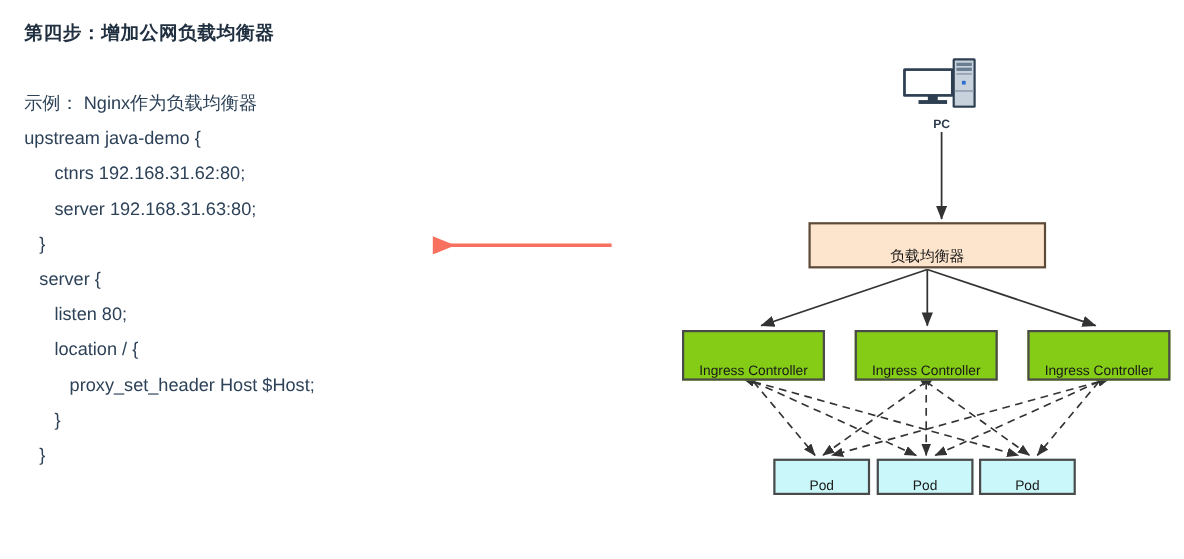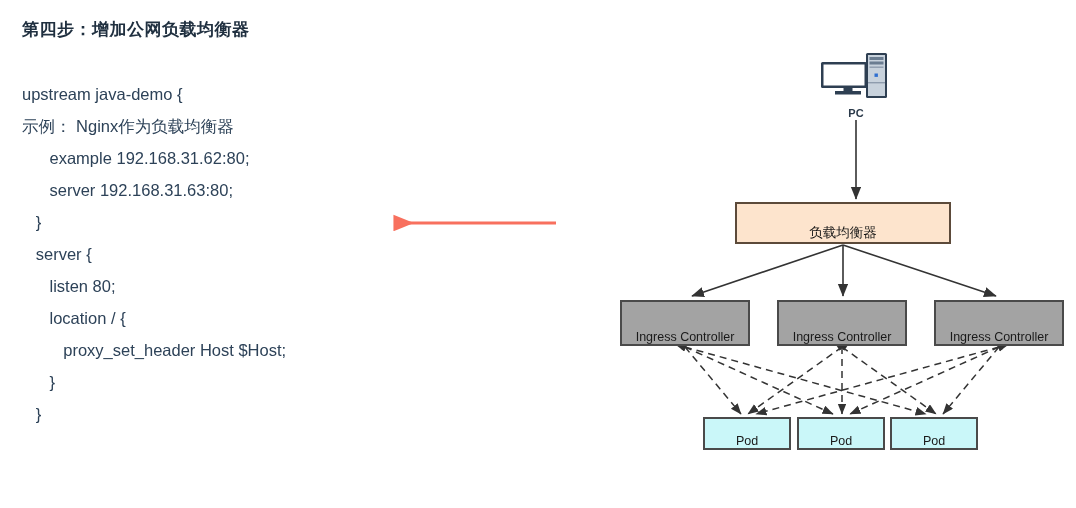--- a/index.html
+++ b/index.html
@@ -89,21 +89,21 @@
     width: 216px; height: 42px;
     background: #fde4cd;
     border-color: #5c4a3a;
     font-size: 13.5px;
     font-family: "DejaVu Sans", "Liberation Sans", sans-serif;
     color: #141414;
   }
   .node.ingress {
     top: 256px;
     width: 130px; height: 46px;
-    background: #a3a3a3;
+    background: #84cc16;
     border-color: #4a4a4a;
     font-size: 12.5px;
   }
   .node.ingress.i1 { left: 100px; }
   .node.ingress.i2 { left: 257px; }
   .node.ingress.i3 { left: 414px; }
 
   .node.pod {
     top: 373px;
     width: 88px; height: 33px;
@@ -124,23 +124,23 @@
     color: #2d4258;
     letter-spacing: 1px;
   }
 </style>
 </head>
 <body>
 
 <div class="text-pane">
   <div class="heading">第四步：增加公网负载均衡器</div>
   <div class="code-block">
+    <div class="code-line">示例： Nginx作为负载均衡器</div>
     <div class="code-line">upstream java-demo {</div>
-    <div class="code-line">示例： Nginx作为负载均衡器</div>
-    <div class="code-line">      example 192.168.31.62:80;</div>
+    <div class="code-line">      ctnrs 192.168.31.62:80;</div>
     <div class="code-line">      server 192.168.31.63:80;</div>
     <div class="code-line">   }</div>
     <div class="code-line">   server {</div>
     <div class="code-line">      listen 80;</div>
     <div class="code-line">      location / {</div>
     <div class="code-line">         proxy_set_header Host $Host;</div>
     <div class="code-line">      }</div>
     <div class="code-line">   }</div>
   </div>
 </div>

